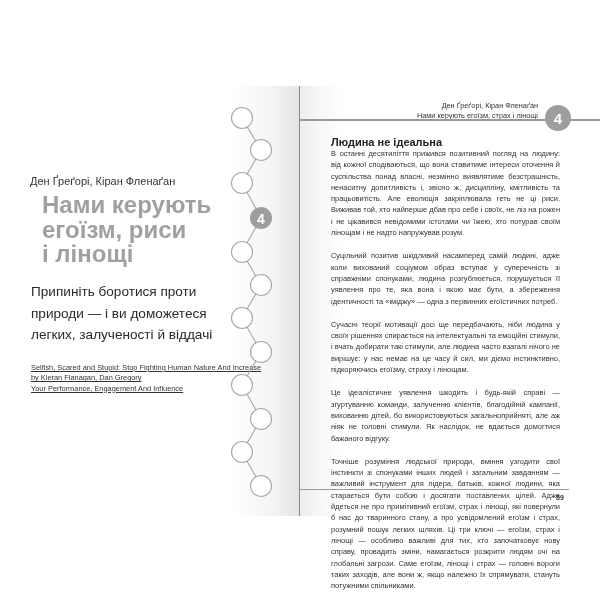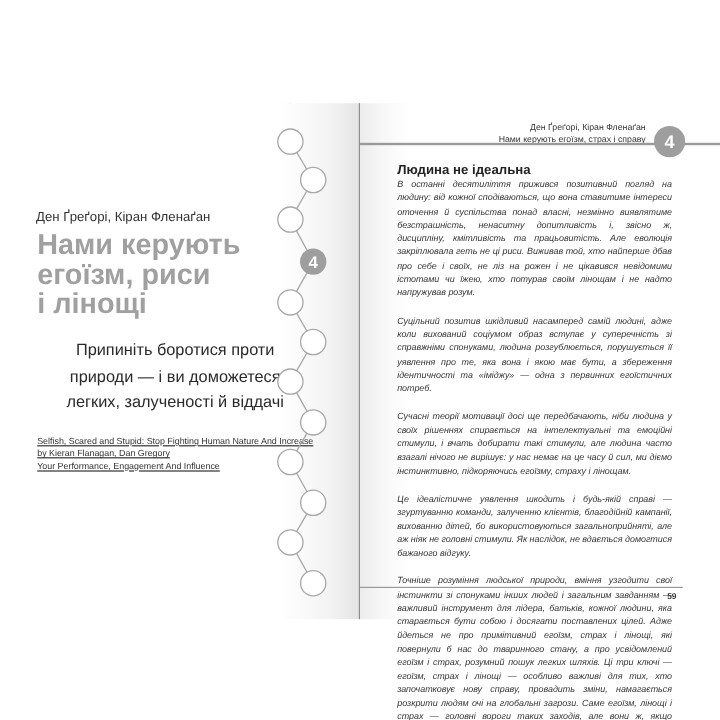--- a/index.html
+++ b/index.html
@@ -15,28 +15,28 @@
   .page-right {
     position: absolute; left: 299px; top: 0; width: 301px; height: 430px;
     background: linear-gradient(to right, #ececec 0%, #f7f7f7 6%, #ffffff 14%, #ffffff 100%);
     border-left: 1px solid #8a8a8a;
   }
   .author-line {
     position: absolute; left: 30px; top: 89px; font-size: 11px; color: #333;
     white-space: nowrap;
   }
   .title {
-    position: absolute; left: 31px; top: 107px; width: 210px;
+    position: absolute; left: 42px; top: 107px; width: 210px;
     font-size: 24px; font-weight: bold; line-height: 24.5px; color: #a0a0a0;
     margin: 0;
   }
   .title span { display: block; white-space: nowrap; }
   .subtitle {
     position: absolute; left: 31px; top: 195px; width: 230px;
-    font-size: 13.6px; line-height: 21.5px; color: #2a2a2a; margin: 0; font-weight: normal; text-align: center;
+    font-size: 13.6px; line-height: 21.5px; color: #2a2a2a; margin: 0; font-weight: normal;
   }
   .subtitle span { display: block; white-space: nowrap; }
   .original {
     position: absolute; left: 31px; top: 277px; width: 240px;
     font-size: 7.4px; line-height: 10.3px; color: #333; text-decoration: underline;
   }
   .original span { display: block; white-space: nowrap; }
   .chain { position: absolute; left: 0; top: 0; width: 299px; height: 430px; }
 
   .hdr-rule { position: absolute; left: 0; top: 33px; width: 301px; height: 1.5px; background: #9a9a9a; }
@@ -49,21 +49,21 @@
     position: absolute; left: 245px; top: 19px; width: 26px; height: 26px; border-radius: 50%;
     background: #9e9e9e; color: #fff; font-size: 15px; font-weight: bold;
     display: flex; align-items: center; justify-content: center;
   }
   .content { position: absolute; left: 31px; top: 50px; width: 230px; }
   .section-heading {
     font-size: 11px; font-weight: bold; color: #222; margin: 0 0 0 0; white-space: nowrap;
   }
   .para {
     font-size: 7.45px; line-height: 11.3px; color: #333; margin: 0 1px 12px 0;
-    text-align: justify; hyphens: manual; font-style: italic;
+    text-align: justify; hyphens: manual;
   }
   .ftr-rule { position: absolute; left: 0; top: 403px; width: 269px; height: 1px; background: #9a9a9a; }
   .page-num { position: absolute; left: 256px; top: 408px; font-size: 7px; font-weight: bold; color: #333; }
 </style>
 </head>
 <body>
 
 <div class="spread">
 
   <div class="page-left">
@@ -116,21 +116,21 @@
         <circle cx="261" cy="400" r="10.5"></circle>
       </g>
       <circle cx="261" cy="132" r="11" fill="#9e9e9e"></circle>
       <text x="261" y="137.5" text-anchor="middle" font-family="Liberation Sans, sans-serif" font-weight="bold" font-size="14" fill="#ffffff">4</text>
     </svg>
   </div>
 
   <div class="page-right">
     <div class="hdr-text">
       <span>Ден Ґреґорі, Кіран Фленаґан</span>
-      <span>Нами керують егоїзм, страх і справу</span>
+      <span>Нами керують егоїзм, страх і лінощі</span>
     </div>
     <div class="hdr-rule"></div>
     <div class="hdr-badge">4</div>
 
     <div class="content">
       <h3 class="section-heading">Людина не ідеальна</h3>
       <p class="para">В останні десятиліття прижився позитивний погляд на людину: від кожної сподіваються, що вона ставитиме інтереси оточення й суспільства понад власні, незмінно виявлятиме безстрашність, ненаситну допитливість і, звісно ж, дисципліну, кмітливість та працьовитість. Але еволюція закріплювала геть не ці риси. Виживав той, хто найперше дбав про себе і своїх, не ліз на рожен і не цікавився невідомими істотами чи їжею, хто потурав своїм лінощам і не надто напружував розум.</p>
       <p class="para">Суцільний позитив шкідливий насамперед самій людині, адже коли вихований соціумом образ вступає у суперечність зі справжніми спонуками, людина розгублюється, порушується її уявлення про те, яка вона і якою має бути, а збереження ідентичності та «іміджу» — одна з первинних егоїстичних потреб.</p>
       <p class="para">Сучасні теорії мотивації досі ще передбачають, ніби людина у своїх рішеннях спирається на інтелектуальні та емоційні стимули, і вчать добирати такі стимули, але людина часто взагалі нічого не вирішує: у нас немає на це часу й сил, ми діємо інстинктивно, підкоряючись егоїзму, страху і лінощам.</p>
       <p class="para">Це ідеалістичне уявлення шкодить і будь-якій справі — згуртуванню команди, залученню клієнтів, благодійній кампанії, вихованню дітей, бо використовуються загальноприйняті, але аж ніяк не головні стимули. Як наслідок, не вдається домогтися бажаного відгуку.</p>

